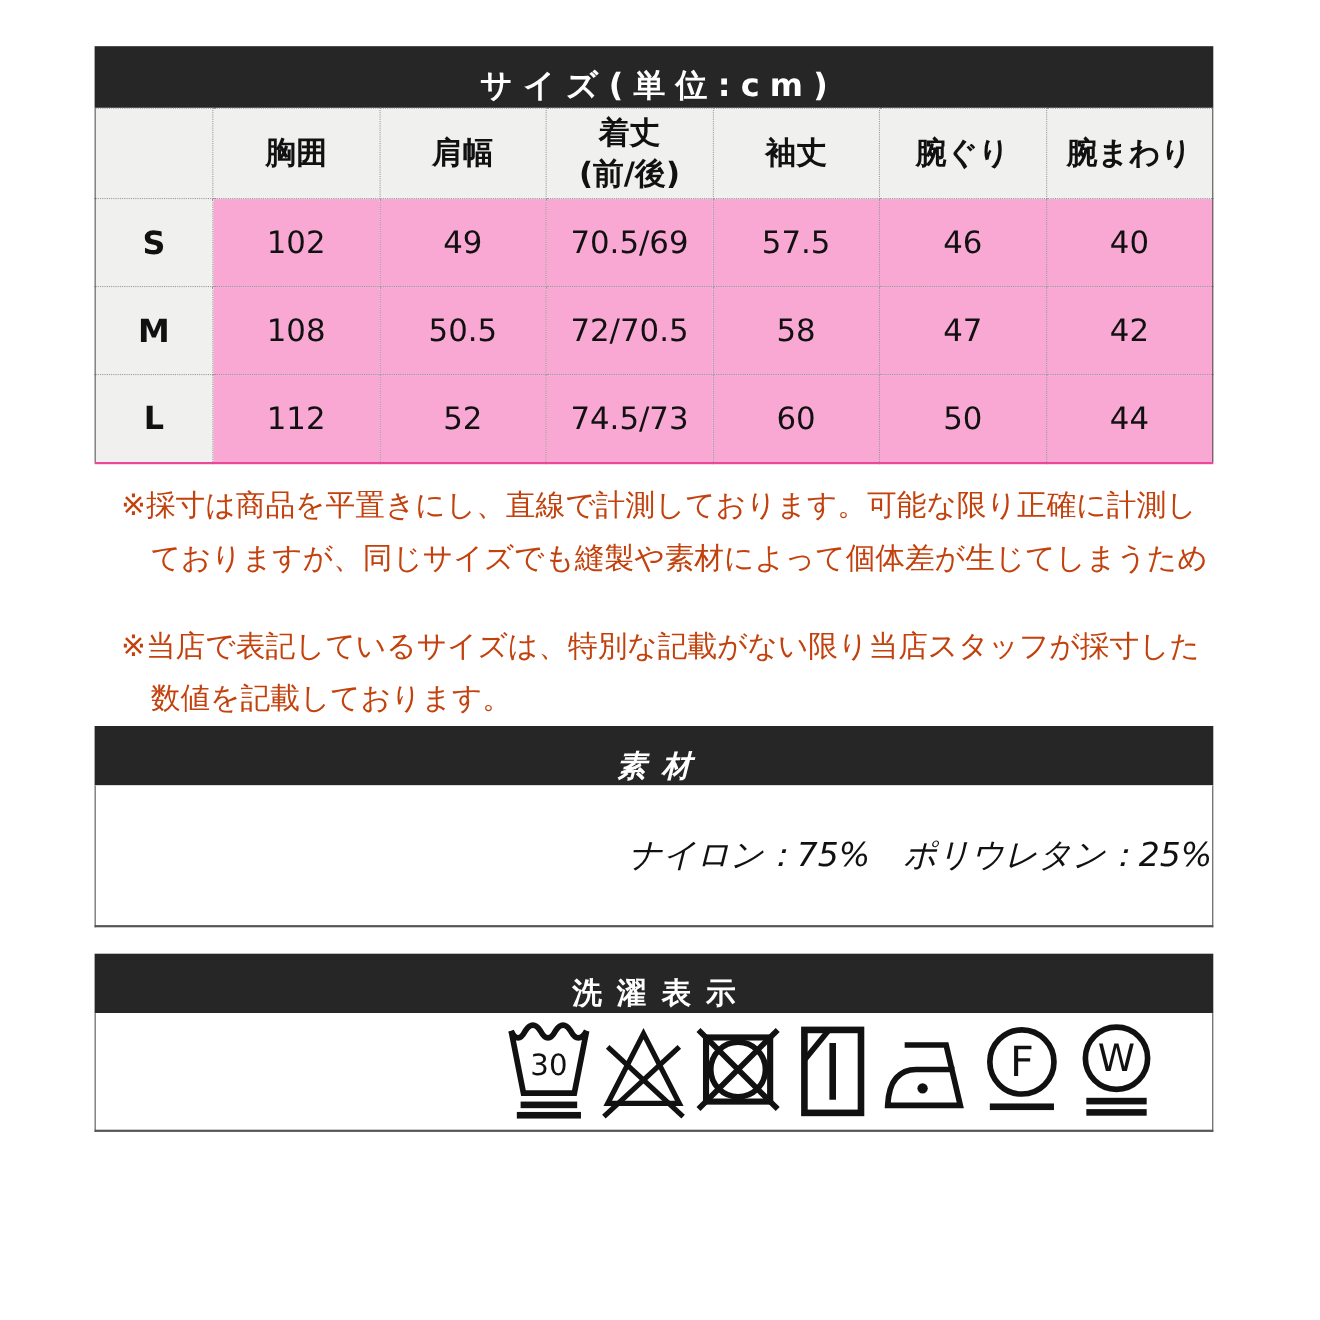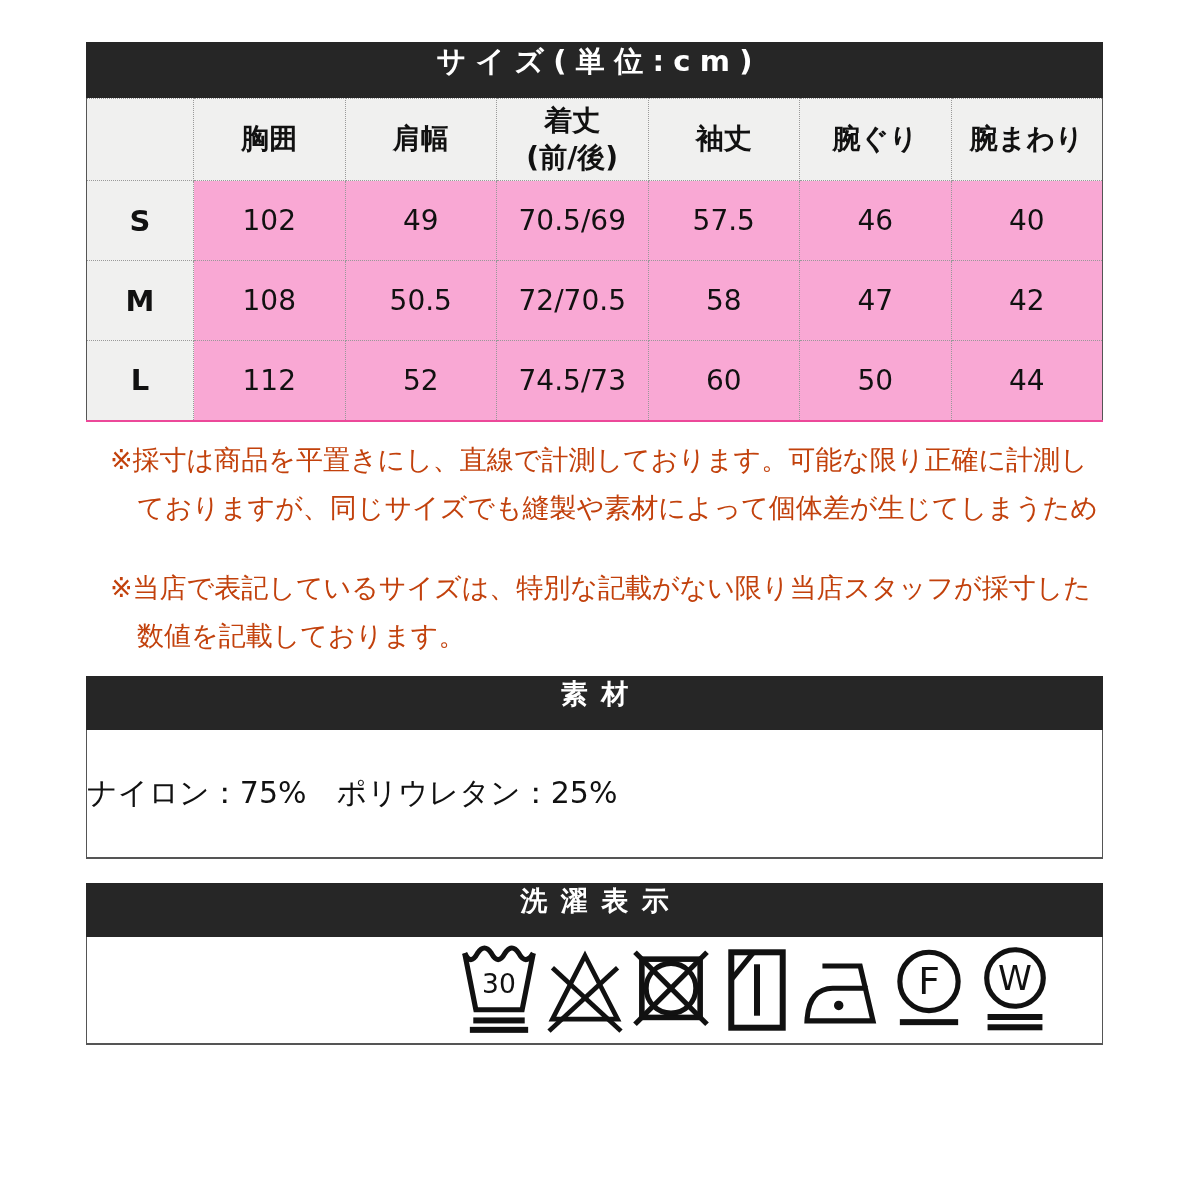--- a/index.html
+++ b/index.html
@@ -5,21 +5,21 @@
   html,body{margin:0;padding:0;}
   body{
     width:1200px;height:1200px;background:#fff;position:relative;
     font-family:"DejaVu Sans","Liberation Sans",sans-serif;color:#111;
   }
   .wrap{position:absolute;left:86px;top:42px;width:1017px;}
 
   
   .bar{
     background:#262626;color:#fff;font-weight:bold;
-    display:flex;align-items:flex-start;justify-content:center;
+    display:flex;align-items:flex-end;justify-content:center;
   }
   .bar-size{height:56px;font-size:29px;letter-spacing:.32em;text-indent:.32em;}
   .bar-small{height:54px;font-size:27px;letter-spacing:.5em;text-indent:.5em;}
 
   
   table.size{
     width:100%;border-collapse:collapse;table-layout:fixed;
     border:1px solid #555;border-top:none;border-bottom:2px solid #ec4899;
   }
   table.size th,table.size td{
@@ -30,24 +30,24 @@
   table.size thead th{background:#f0f0ef;font-size:28px;font-weight:bold;line-height:1.3;}
   table.size tbody th{background:#f0f0ef;font-size:29px;font-weight:bold;}
   table.size td{background:#f9a8d4;font-size:28px;font-weight:normal;}
 
   
   .notes{margin-top:14px;padding-left:24px;font-size:27px;line-height:48px;color:#c2410c;}
   .note2{margin-top:32px;}
   .note-line.cont{padding-left:27px;}
 
   
-  .sec-material{margin-top:16px;}
+  .sec-material{margin-top:0;font-style:italic;}
   .sec-body{
     border:1px solid #555;border-top:none;border-bottom-width:2px;background:#fff;
-    display:flex;align-items:center;justify-content:flex-start;
+    display:flex;align-items:center;justify-content:flex-end;
   }
   .material-body{height:127px;font-size:30px;}
 
   
   .sec-laundry{margin-top:24px;}
   .laundry-body{height:106px;justify-content:flex-end;padding:0 44px;}
   .licon{display:block;}
   .licon .stroke{fill:none;stroke:#111;}
   .licon text{fill:#111;font-family:"DejaVu Sans","Liberation Sans",sans-serif;}
 </style>

